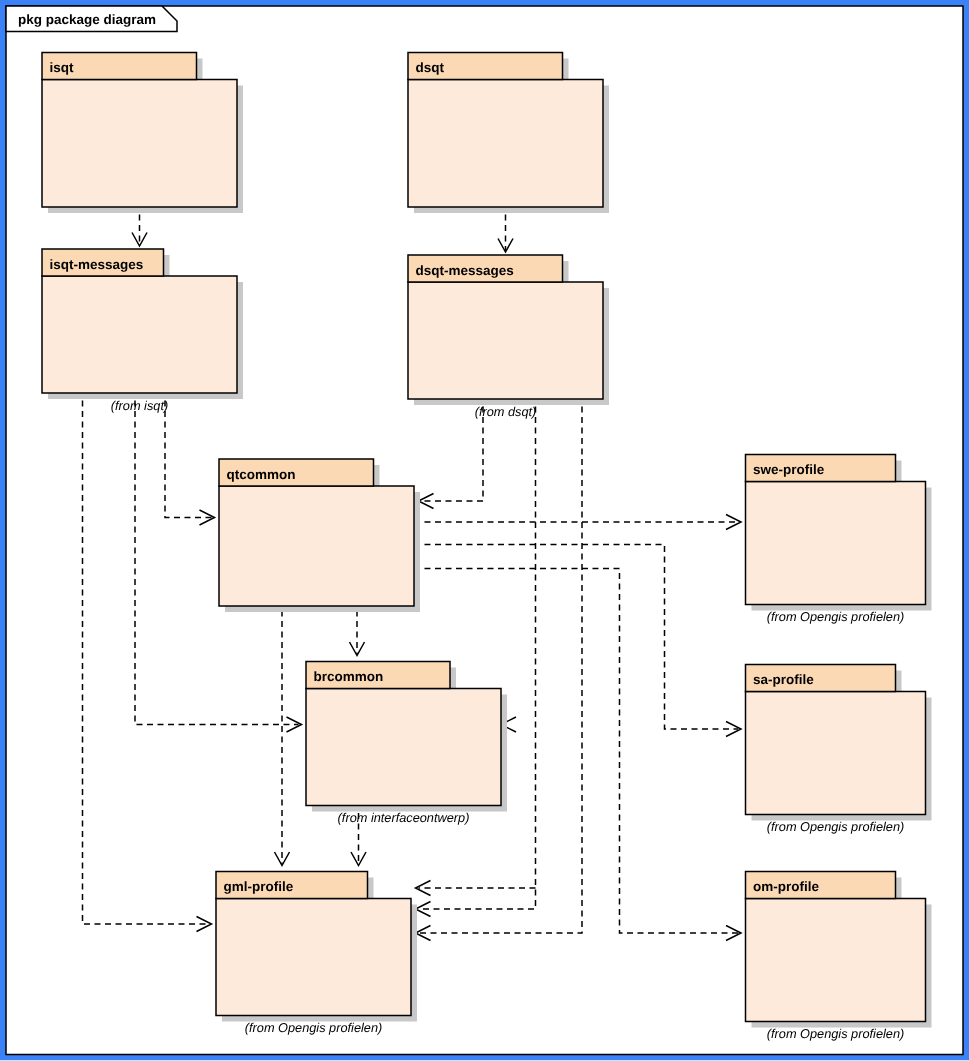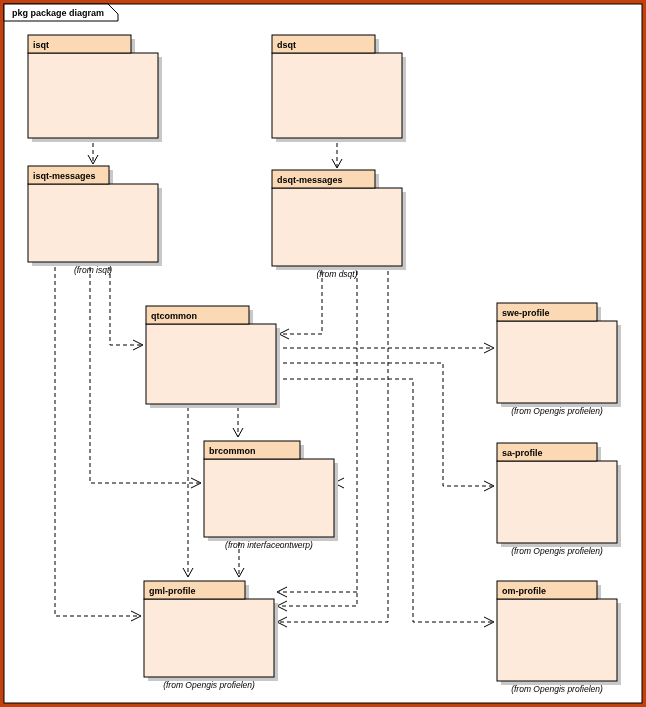--- a/index.html
+++ b/index.html
@@ -1,17 +1,17 @@
 <!DOCTYPE html>
 <html><head>
 <meta charset="utf-8">
 <style>
   html,body{margin:0;padding:0;background:#ffffff;}
   body{font-family:"Liberation Sans", sans-serif;}
-  #canvas{position:relative;width:646px;height:707px;background:#c2410c;overflow:hidden;}
+  #canvas{position:relative;width:646px;height:707px;background:#3b82f6;overflow:hidden;}
   #diagram-svg{position:absolute;left:0;top:0;width:646px;height:707px;}
   .pkg-name{font-size:9px;font-weight:bold;fill:#000000;font-family:"Liberation Sans",sans-serif;}
   .pkg-from{font-size:8.5px;font-style:italic;fill:#000000;font-family:"Liberation Sans",sans-serif;}
   .frame-title{font-size:9px;font-weight:bold;fill:#000000;font-family:"Liberation Sans",sans-serif;}
 </style>
 </head>
 <body>
 
 <div id="canvas">
   <svg id="diagram-svg" viewBox="0 0 646 707">

